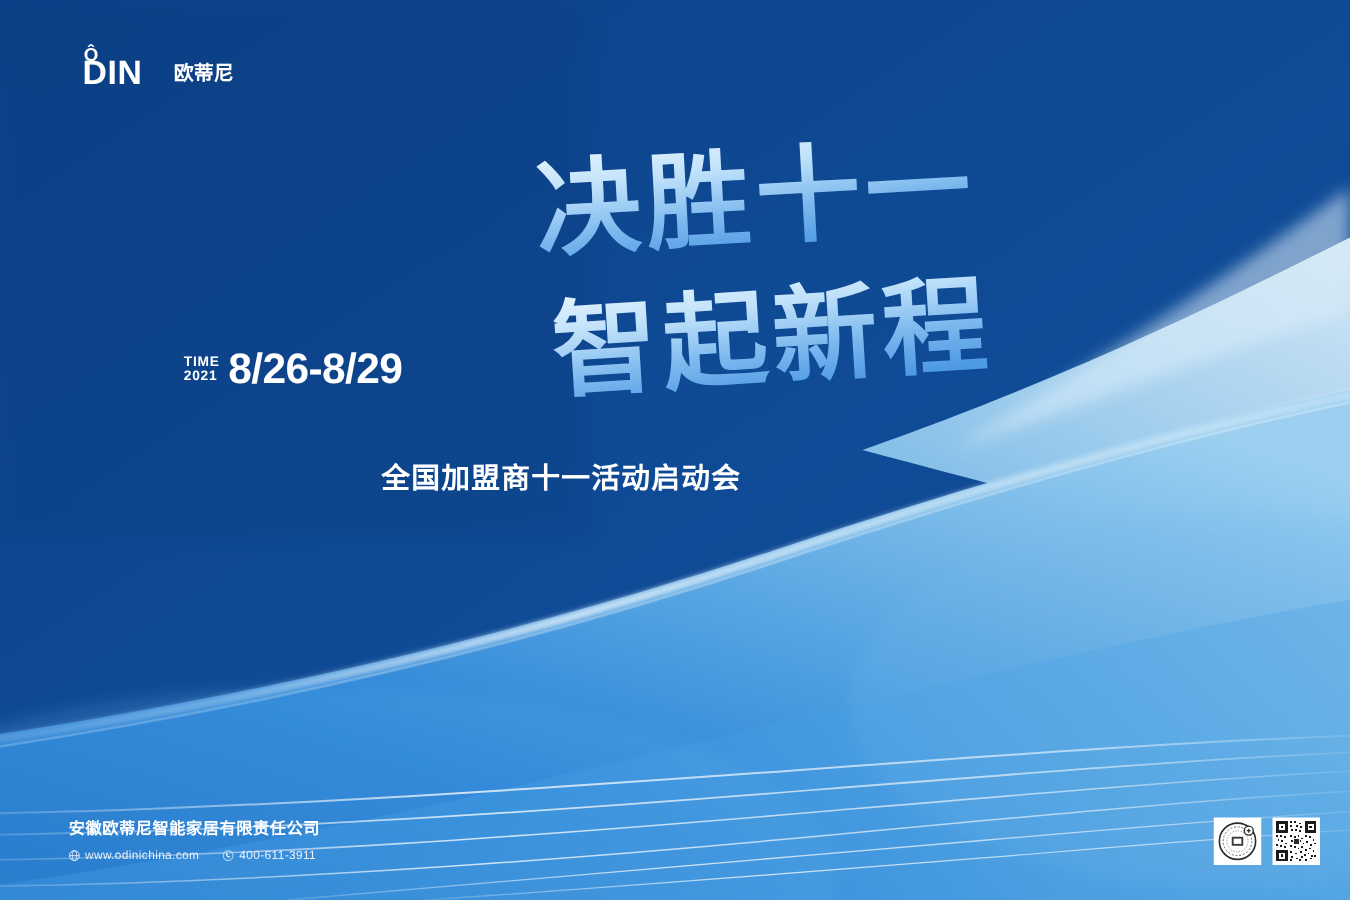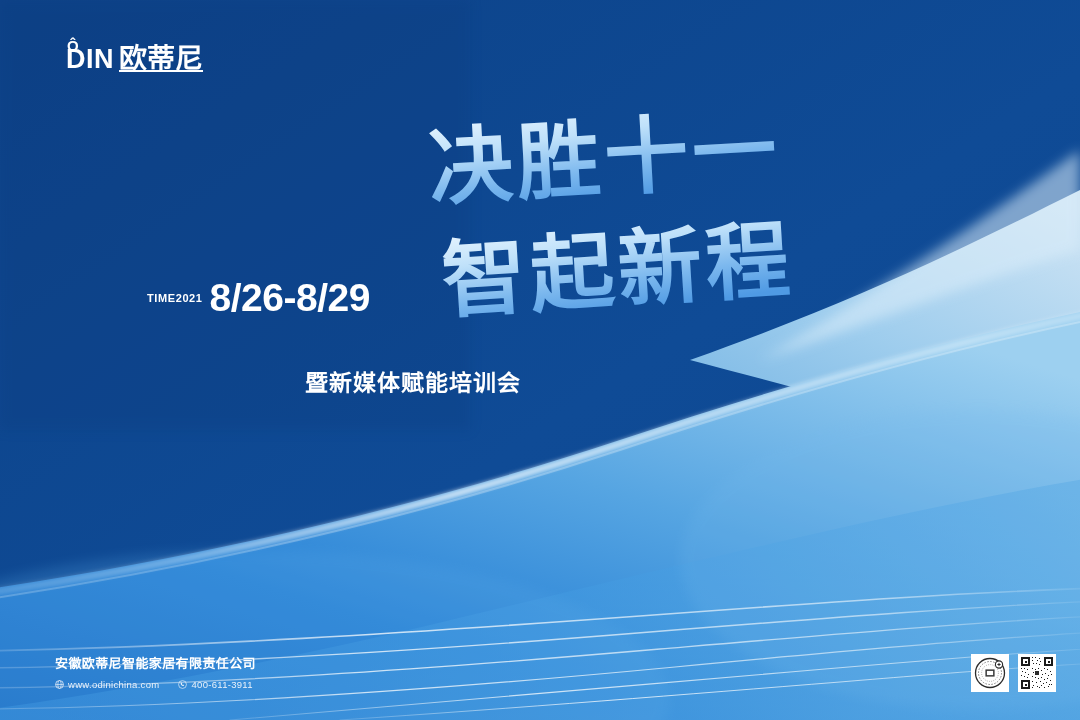--- a/index.html
+++ b/index.html
@@ -56,27 +56,26 @@
   }
   .logo-hat {
     position: absolute;
     left: 1px;
     top: -8px;
     font-size: 15px;
     font-weight: 700;
     line-height: 1;
   }
   .logo-cn {
-    font-size: 28px;
+    font-size: 16px;
     font-weight: 700;
     line-height: 1;
-    margin-left: 3px;
+    margin-left: 23px;
     letter-spacing: 0px;
     font-family: "DejaVu Sans", "Liberation Sans", sans-serif;
-    text-decoration: underline;
   }
 
   
   .headline {
     position: absolute;
     left: 425px;
     top: 96px;
     width: 500px;
     height: 250px;
     z-index: 25;
@@ -92,28 +91,29 @@
     position: absolute;
     left: 147px;
     top: 278px;
     display: flex;
     align-items: center;
     z-index: 30;
     color: #ffffff;
   }
   .date-label {
     display: flex;
+    flex-direction: column;
     font-size: 11px;
     font-weight: 700;
     line-height: 11px;
     letter-spacing: 0.6px;
     padding-top: 2px;
   }
   .date-value {
-    font-size: 39px;
+    font-size: 34px;
     font-weight: 700;
     letter-spacing: -0.5px;
     line-height: 1;
     margin-left: 7px;
   }
 
   
   .tagline {
     position: absolute;
     left: 305px;
@@ -309,21 +309,21 @@
   <div class="date-block">
     <div class="date-label">
       <span>TIME</span>
       <span>2021</span>
     </div>
     <div class="date-value">8/26-8/29</div>
   </div>
 
 
   <div class="subtitle">
-    <div>暨新媒体赋能培训会</div>
+    <div>全国加盟商十一活动启动会</div>
   </div>
 
   <div class="footer">
     <div class="footer-company">安徽欧蒂尼智能家居有限责任公司</div>
     <div class="footer-contacts">
       <div class="contact-item">
         <svg class="mini-icon" viewBox="0 0 16 16">
           <circle cx="8" cy="8" r="7" fill="none" stroke="#eaf2fb" stroke-width="1.4"></circle>
           <ellipse cx="8" cy="8" rx="3" ry="7" fill="none" stroke="#eaf2fb" stroke-width="1.2"></ellipse>
           <path d="M1.2,8 H14.8" stroke="#eaf2fb" stroke-width="1.2"></path>

